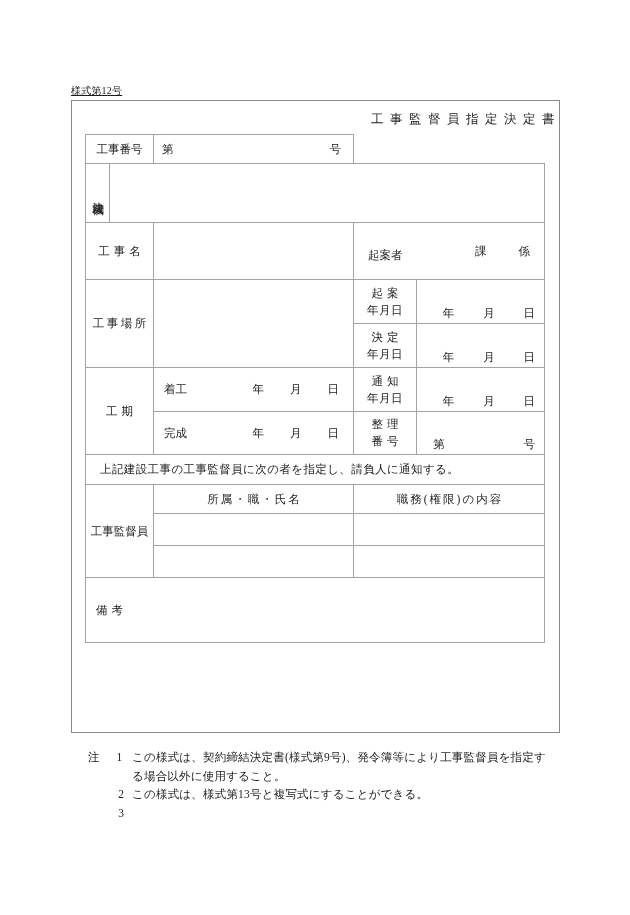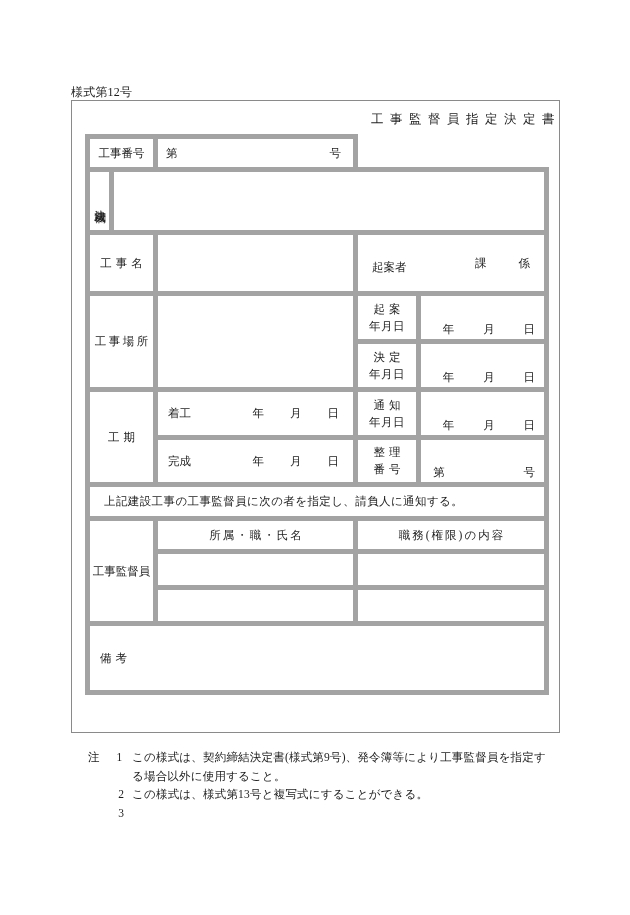--- a/index.html
+++ b/index.html
@@ -22,23 +22,24 @@
     width: 630px;
     height: 915px;
     background: #fff;
   }
 
   
   .form-no {
     position: absolute;
     left: 71px;
     top: 84px;
-    font-size: 12px;
+    font-size: 10px;
     letter-spacing: 0.2px;
     white-space: nowrap;
+    text-decoration: underline;
   }
 
   
   .outer-frame {
     position: absolute;
     left: 71px;
     top: 100px;
     width: 489px;
     height: 633px;
     border: 1px solid #8a8a8a;
@@ -67,21 +68,21 @@
     width: 459px;
   }
 
   table.form {
     border-collapse: collapse;
     table-layout: fixed;
     width: 459px;
     font-size: 11.5px;
   }
   table.form td {
-    border: 5px solid #a3a3a3;
+    border: 1px solid #a3a3a3;
     padding: 0;
     vertical-align: middle;
     background: #fff;
   }
 
   
   .lbl {
     text-align: center;
     white-space: nowrap;
   }

